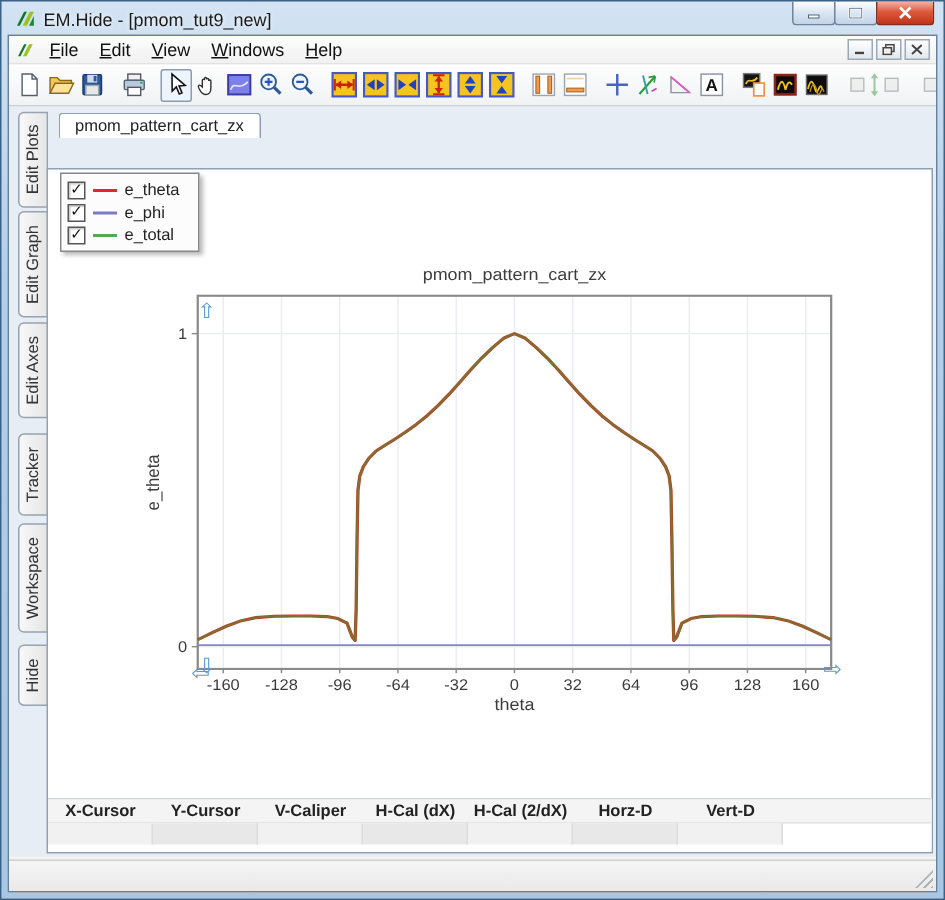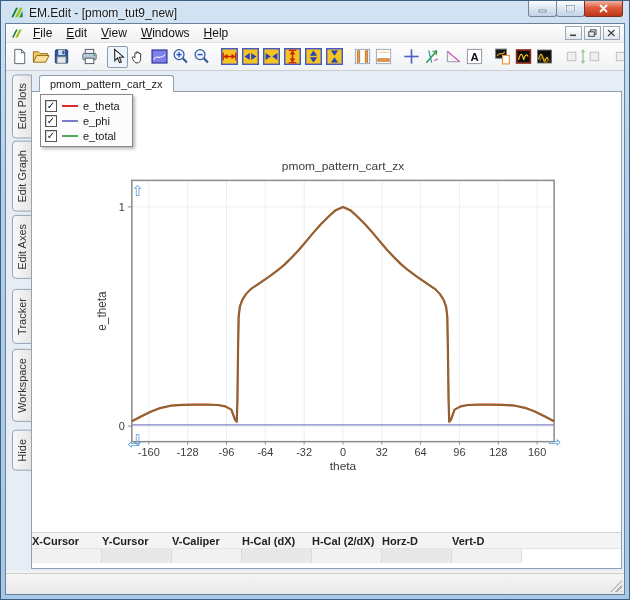--- a/index.html
+++ b/index.html
@@ -32,38 +32,38 @@
   .tb-btn svg{width:19px;height:19px;display:block;}
   .tb-btn.wide{width:42px;}.tb-btn.wide svg{width:40px;}
   .tb-btn.active{border:1px solid #8a9db0;background:#eef4fb;border-radius:2px;}
   .tb-btn.gap{margin-left:7px;}
   
   .mainrow{flex:1;display:flex;background:#e7edf4;min-height:0;}
   .vtabs{width:25px;flex:none;display:flex;flex-direction:column;align-items:flex-end;padding-top:3px;}
   .vtab{writing-mode:vertical-rl;transform:rotate(180deg);font-size:11px;color:#333;
     background:linear-gradient(90deg,#e6e6e6,#f8f8f8);border:1px solid #98a3b0;border-radius:0 4px 4px 0;
     padding:8px 3px;margin-right:-1px;z-index:2;cursor:default;}
-  .docwrap{flex:1;display:flex;flex-direction:column;margin:2px 2px 2px 0;min-width:0;}
+  .docwrap{flex:1;display:flex;flex-direction:column;margin:2px 2px 2px 0;min-width:0;gap:21px;}
   .tabbar{height:18px;flex:none;display:flex;align-items:flex-end;padding-left:8px;}
   .doctab{background:#fff;border:1px solid #8fa0b4;border-bottom:none;border-radius:3px 3px 0 0;
     padding:2px 10px;font-size:11px;color:#222;margin-bottom:-1px;z-index:3;}
   .docpanel{flex:1;background:#fff;border:1px solid #8fa0b4;display:flex;flex-direction:column;min-height:0;}
   .canvas{flex:1;position:relative;min-height:0;}
   .canvas svg.chart{position:absolute;left:0;top:0;width:100%;height:100%;}
   
   .legend{position:absolute;left:8px;top:2px;background:#fcfcfc;border:1px solid #888;
     box-shadow:2px 2px 3px rgba(0,0,0,.28);padding:3px 12px 3px 4px;z-index:5;}
   .leg-row{display:flex;align-items:center;gap:5px;font-size:11px;color:#222;height:15px;}
   .leg-check{width:10px;height:10px;border:1px solid #555;background:#fff;font-size:10px;line-height:9px;
     text-align:center;color:#111;box-shadow:inset 1px 1px 1px #ccc;}
   .leg-line{width:16px;height:0;border-top:2px solid #000;}
   
   .bottomtable{flex:none;border-top:1px solid #cfd4da;padding-bottom:5px;background:#fff;}
   .tbl-head{display:flex;height:15px;align-items:center;background:#f4f4f4;border-bottom:1px solid #e4e4e4;}
-  .tbl-cell{width:70px;flex:none;text-align:left;font-size:11px;font-weight:bold;color:#222;}
+  .tbl-cell{width:70px;flex:none;text-align:center;font-size:11px;font-weight:bold;color:#222;}
   .tbl-row{display:flex;height:14px;}
   .tbl-val{width:70px;flex:none;border-right:1px solid #dcdcdc;box-sizing:border-box;}
   .tbl-val.even{background:#f1f1f1;}.tbl-val.odd{background:#e8e8e8;}
   
   .statusbar{height:20px;flex:none;background:linear-gradient(#f5f5f5,#e9e9e9);border-top:1px solid #cfcfcf;
     margin-top:2px;position:relative;}
   .grip{position:absolute;right:2px;bottom:2px;width:12px;height:12px;
     background:repeating-linear-gradient(135deg,#aeb4ba 0 1.5px,transparent 1.5px 4px);
     clip-path:polygon(100% 0,100% 100%,0 100%);}
 </style>
@@ -73,21 +73,21 @@
 <div class="window">
 
   <div class="titlebar">
     <span style="display:flex;">
       <svg width="15" height="15" viewBox="0 0 16 16">
           <path d="M2.5 13L7.5 3h2l-5 10z" fill="#0c7a28"></path>
           <path d="M6.5 13l5-10h3l-5 10z" fill="#9cc420"></path>
           <path d="M11 13l3.5-7v7z" fill="#1a8a30"></path>
         </svg>
     </span>
-    <span class="title-text">EM.Edit - [pmom_tut9_new]</span>
+    <span class="title-text">EM.Hide - [pmom_tut9_new]</span>
     <span class="caption-buttons">
       <span class="cap-btn">
         <svg width="11" height="9" viewBox="0 0 11 9">
             <rect x="2" y="6" width="7" height="2" fill="#fff" stroke="#41586e" stroke-width="0.6"></rect>
           </svg>
       </span>
       <span class="cap-btn">
         <svg width="11" height="9" viewBox="0 0 11 9">
             <rect x="1.5" y="1.5" width="8" height="6.5" fill="none" stroke="#fff" stroke-width="1.6"></rect>
             <rect x="1.5" y="1.5" width="8" height="6.5" fill="none" stroke="#41586e" stroke-width="0.5"></rect>

